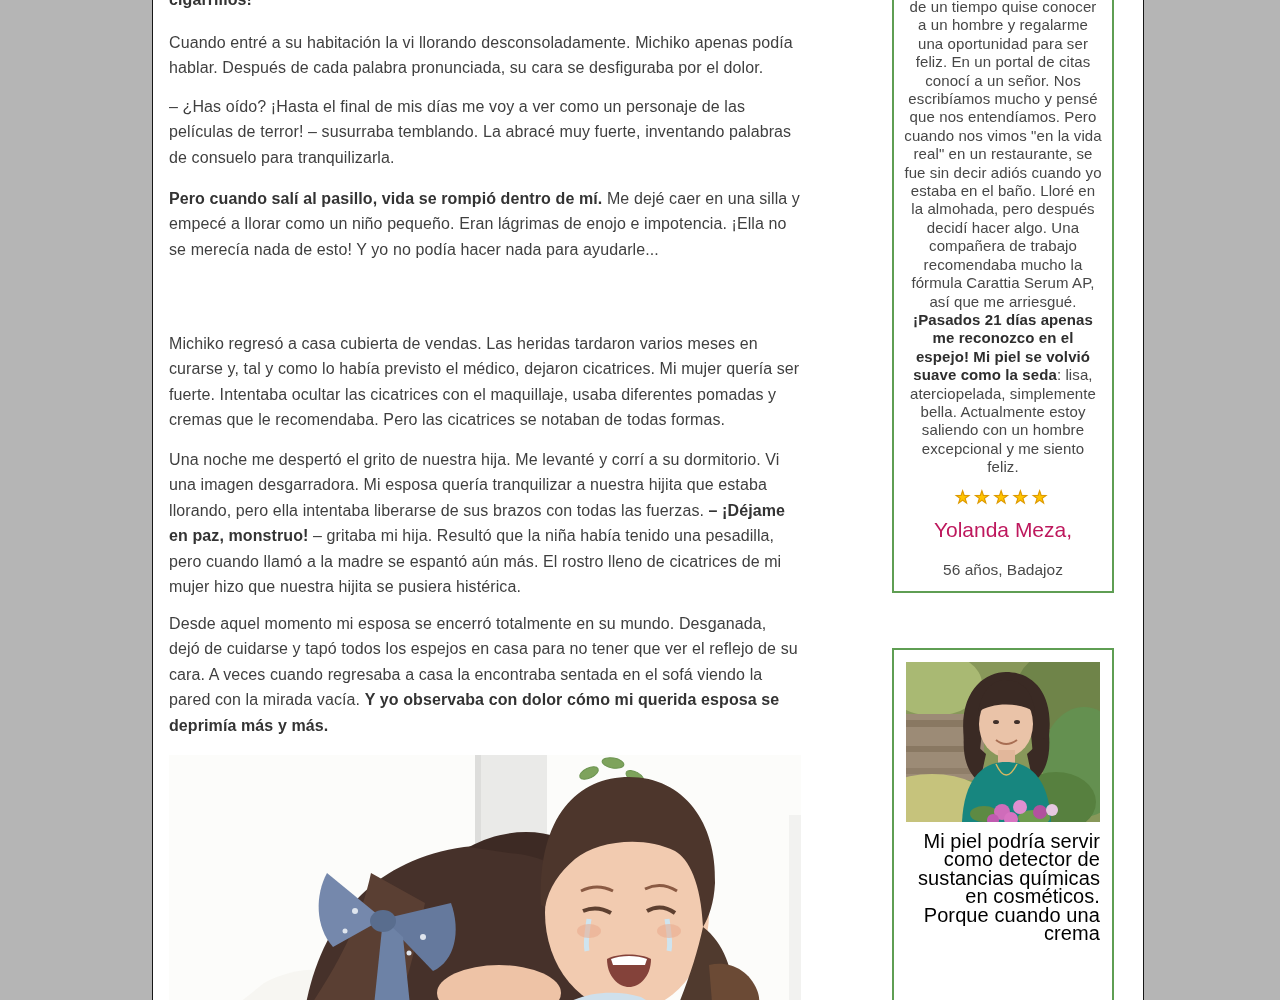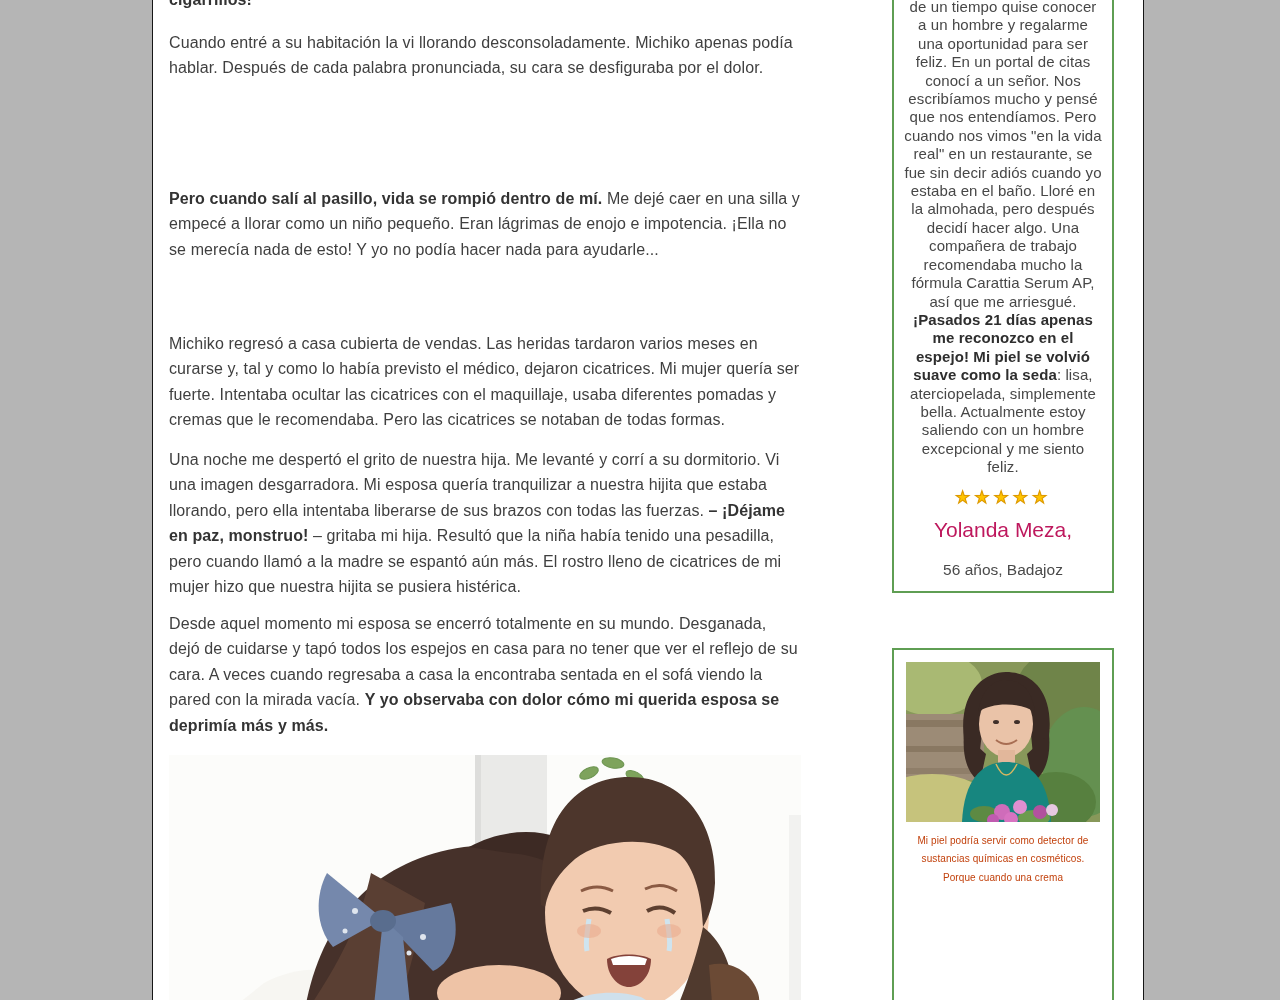--- a/index.html
+++ b/index.html
@@ -42,33 +42,34 @@
     color:#ffc400;font-size:17px;letter-spacing:4px;
     -webkit-text-stroke:1px #dd9900;text-shadow:0 0 1px #c98a00;
   }
   .tname{margin:13px 0 0;font-size:21px;line-height:19px;color:#be185d;}
   .tmeta{margin:21px 0 0;font-size:15.5px;line-height:19px;color:#4a4a4a;}
   .tbox2{top:648px;padding:12px 12px 14px;height:420px;}
   .photo2{width:194px;height:160px;margin:0 auto;overflow:hidden;}
   .method-heading{
     margin:14px 0 0;font-size:19px;line-height:25px;font-weight:bold;color:#d81b21;
   }
-  .ttext2{margin:10px 0 0;font-size:10px;line-height:18.4px;color:#c2410c;letter-spacing:.1px;}
+  .ttext2{margin:10px 0 0;font-size:20px;line-height:18.4px;color:#000000;letter-spacing:.1px;text-align:right;}
 </style>
 </head>
 <body>
 
 <div class="panel">
 
   <div class="article">
 
     <p class="frag"><strong>cigarrillos!</strong></p>
 
     <p style="top:30px">Cuando entré a su habitación la vi llorando desconsoladamente. Michiko apenas podía hablar. Después de cada palabra pronunciada, su cara se desfiguraba por el dolor.</p>
 
+    <p style="top:94px">– ¿Has oído? ¡Hasta el final de mis días me voy a ver como un personaje de las películas de terror! – susurraba temblando. La abracé muy fuerte, inventando palabras de consuelo para tranquilizarla.</p>
 
     <p style="top:186px"><strong>Pero cuando salí al pasillo, vida se rompió dentro de mí.</strong> <span>Me dejé caer en una silla y empecé a llorar como un niño pequeño. Eran lágrimas de enojo e impotencia. ¡Ella no se merecía nada de esto! Y yo no podía hacer nada para ayudarle...</span></p>
 
 
     <p style="top:331px">Michiko regresó a casa cubierta de vendas. Las heridas tardaron varios meses en curarse y, tal y como lo había previsto el médico, dejaron cicatrices. Mi mujer quería ser fuerte. Intentaba ocultar las cicatrices con el maquillaje, usaba diferentes pomadas y cremas que le recomendaba. Pero las cicatrices se notaban de todas formas.</p>
 
     <p style="top:447px"><span>Una noche me despertó el grito de nuestra hija. Me levanté y corrí a su dormitorio. Vi una imagen desgarradora. Mi esposa quería tranquilizar a nuestra hijita que estaba llorando, pero ella intentaba liberarse de sus brazos con todas las fuerzas.</span> <strong>– ¡Déjame en paz, monstruo!</strong> <span>– gritaba mi hija. Resultó que la niña había tenido una pesadilla, pero cuando llamó a la madre se espantó aún más. El rostro lleno de cicatrices de mi mujer hizo que nuestra hijita se pusiera histérica.</span></p>
 
     <p style="top:611px"><span>Desde aquel momento mi esposa se encerró totalmente en su mundo. Desganada, dejó de cuidarse y tapó todos los espejos en casa para no tener que ver el reflejo de su cara. A veces cuando regresaba a casa la encontraba sentada en el sofá viendo la pared con la mirada vacía.</span> <strong>Y yo observaba con dolor cómo mi querida esposa se deprimía más y más.</strong></p>
 

